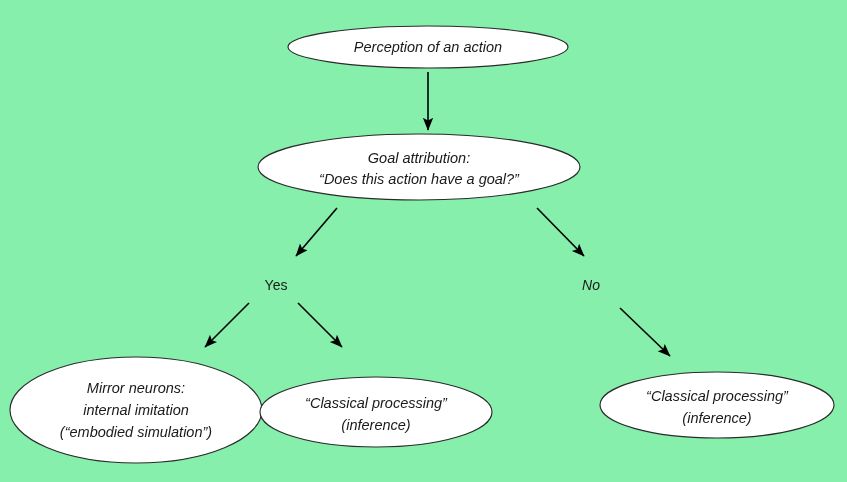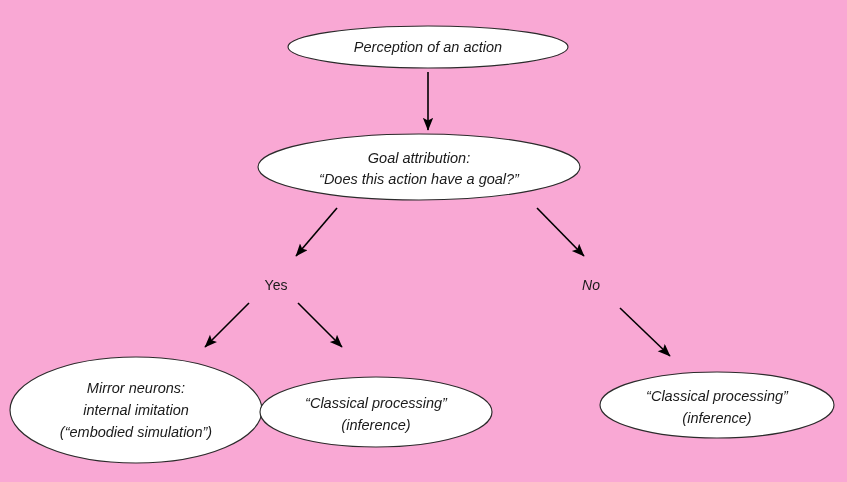--- a/index.html
+++ b/index.html
@@ -8,21 +8,21 @@
     padding: 0;
     background: #ffffff;
   }
   body {
     font-family: "Liberation Sans", sans-serif;
   }
   #canvas {
     position: relative;
     width: 847px;
     height: 482px;
-    background: #f9a8d4;
+    background: #86efac;
     overflow: hidden;
   }
   #diagram-svg {
     position: absolute;
     left: 0;
     top: 0;
     width: 847px;
     height: 482px;
   }
   .node-text {

